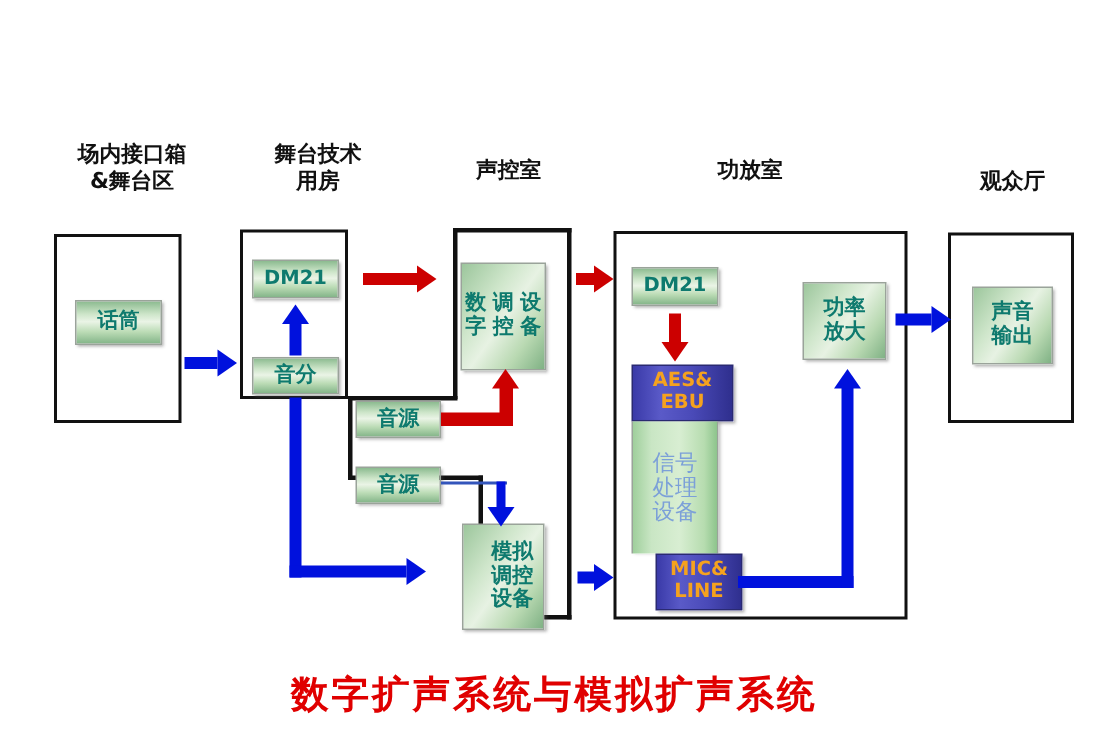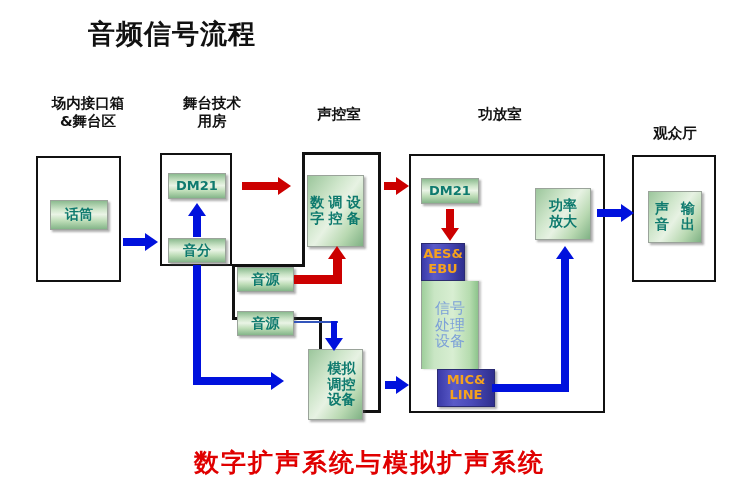--- a/index.html
+++ b/index.html
@@ -66,38 +66,37 @@
   .ah-up-red{border-left:9px solid transparent;border-right:9px solid transparent;border-bottom:13px solid #cc0000;}
   .ah-up-blue{border-left:9px solid transparent;border-right:9px solid transparent;border-bottom:13px solid #0011dd;}
   .ah-down-red{border-left:9px solid transparent;border-right:9px solid transparent;border-top:13px solid #cc0000;}
   .ah-down-blue{border-left:9px solid transparent;border-right:9px solid transparent;border-top:13px solid #0011dd;}
 </style>
 </head>
 <body>
 
 <div id="stage">
 
-  <div id="main-title">音频信号流程</div>
   <div id="bottom-title">数字扩声系统与模拟扩声系统</div>
 
   <div class="zone-head" style="left:24px;top:94px;width:128px;">
     <div>场内接口箱</div>
     <div>&amp;舞台区</div>
   </div>
   <div class="zone-head" style="left:160px;top:94px;width:104px;">
     <div>舞台技术</div>
     <div>用房</div>
   </div>
   <div class="zone-head" style="left:294px;top:105px;width:90px;">
     <div>声控室</div>
   </div>
   <div class="zone-head" style="left:430px;top:105px;width:140px;">
     <div>功放室</div>
   </div>
-  <div class="zone-head" style="left:620px;top:124px;width:110px;text-align:center;">
+  <div class="zone-head" style="left:620px;top:112px;width:110px;text-align:center;">
     <div>观众厅</div>
   </div>
 
   <div class="room" style="left:36px;top:156px;width:85px;height:126px;"></div>
 
   <div class="room" style="left:160px;top:153px;width:72px;height:113px;"></div>
 
   <div>
 
     <div class="roomseg" style="left:302px;top:152px;width:79px;height:3px;"></div>
@@ -150,42 +149,42 @@
   <div class="eq eq-green" style="left:308px;top:349px;width:55px;height:71px;font-size:14px;flex-direction:column;padding-left:12px;">
     <span class="eq-txt">模拟</span>
     <span class="eq-txt">调控</span>
     <span class="eq-txt">设备</span>
   </div>
 
   <div class="eq eq-green-h" style="left:421px;top:178px;width:58px;height:26px;font-size:13px;">
     <span class="eq-txt">DM21</span>
   </div>
 
-  <div class="eq eq-blue" style="left:421px;top:243px;width:44px;height:38px;font-size:13px;flex-direction:column;">
+  <div class="eq eq-blue" style="left:421px;top:243px;width:68px;height:38px;font-size:13px;flex-direction:column;">
     <span class="eq-txt">AES&amp;</span>
     <span class="eq-txt">EBU</span>
   </div>
 
   <div class="eq eq-proc" style="left:421px;top:281px;width:58px;height:88px;font-size:15px;flex-direction:column;border-top:none;border-bottom:none;box-shadow:1.5px 0 2px rgba(80,80,80,.35);">
     <span class="eq-txt">信号</span>
     <span class="eq-txt">处理</span>
     <span class="eq-txt">设备</span>
   </div>
 
   <div class="eq eq-blue" style="left:437px;top:369px;width:58px;height:38px;font-size:13px;flex-direction:column;">
     <span class="eq-txt">MIC&amp;</span>
     <span class="eq-txt">LINE</span>
   </div>
 
   <div class="eq eq-green" style="left:535px;top:188px;width:56px;height:52px;font-size:14px;flex-direction:column;">
     <span class="eq-txt">功率</span>
     <span class="eq-txt">放大</span>
   </div>
 
-  <div class="eq eq-green" style="left:648px;top:191px;width:54px;height:52px;font-size:14px;flex-direction:row;">
+  <div class="eq eq-green" style="left:648px;top:191px;width:54px;height:52px;font-size:14px;flex-direction:column;">
     <span class="eq-txt">声音</span>
     <span class="eq-txt">输出</span>
   </div>
 
   <div>
     <div class="seg" style="left:123px;top:238px;width:22px;height:8px;background:#0011dd;"></div>
     <div class="arrowhead ah-right-blue" style="left:145px;top:233px;"></div>
   </div>
 
   <div>

